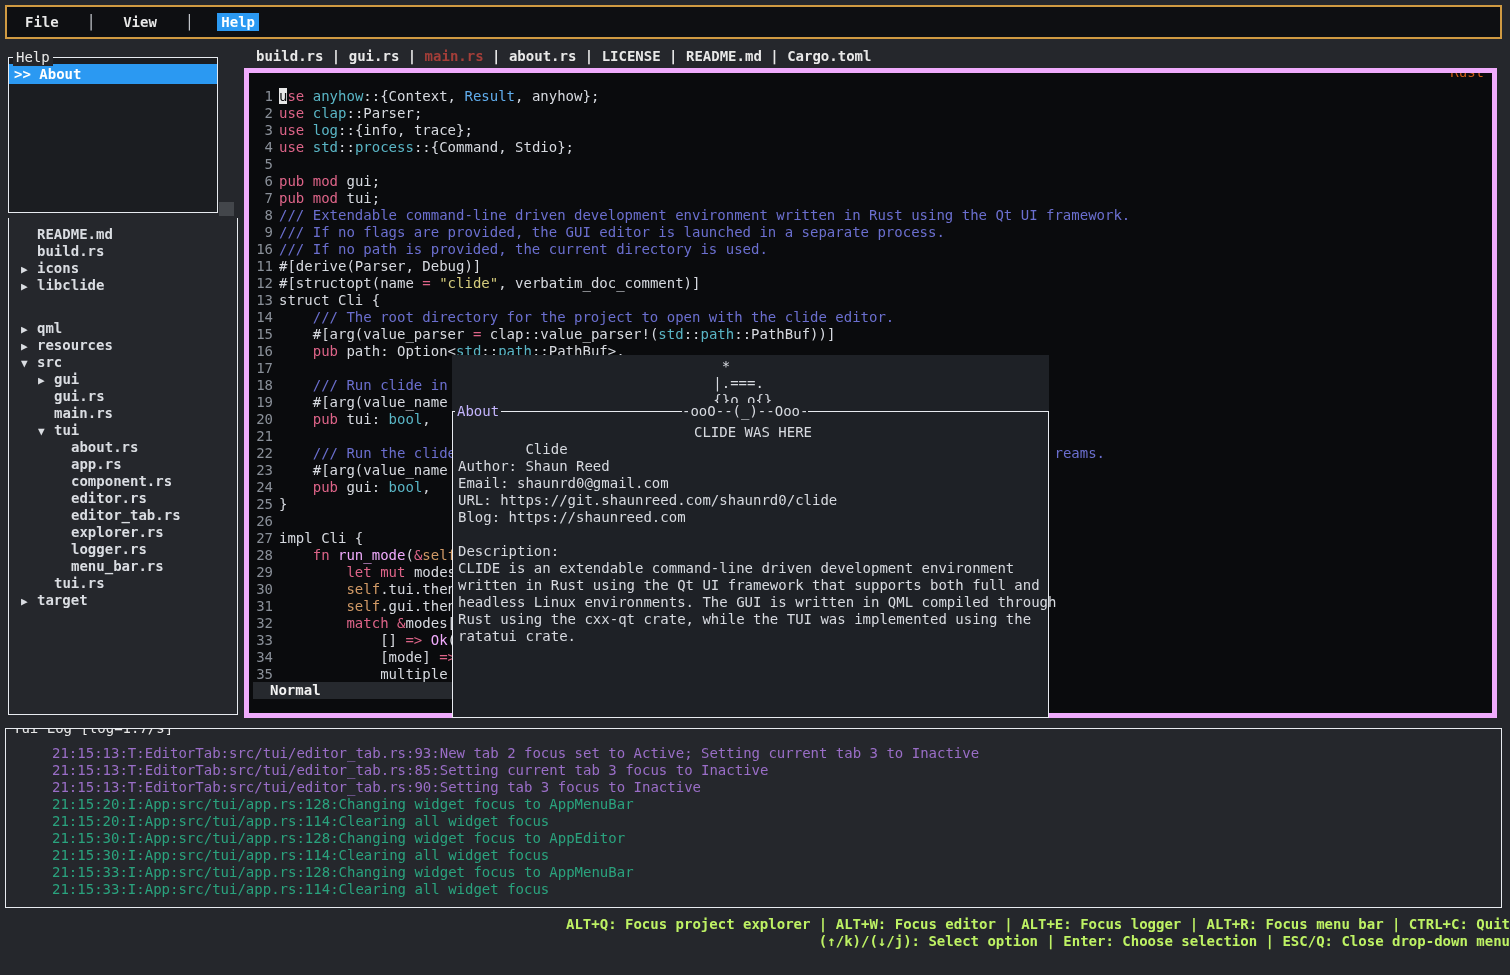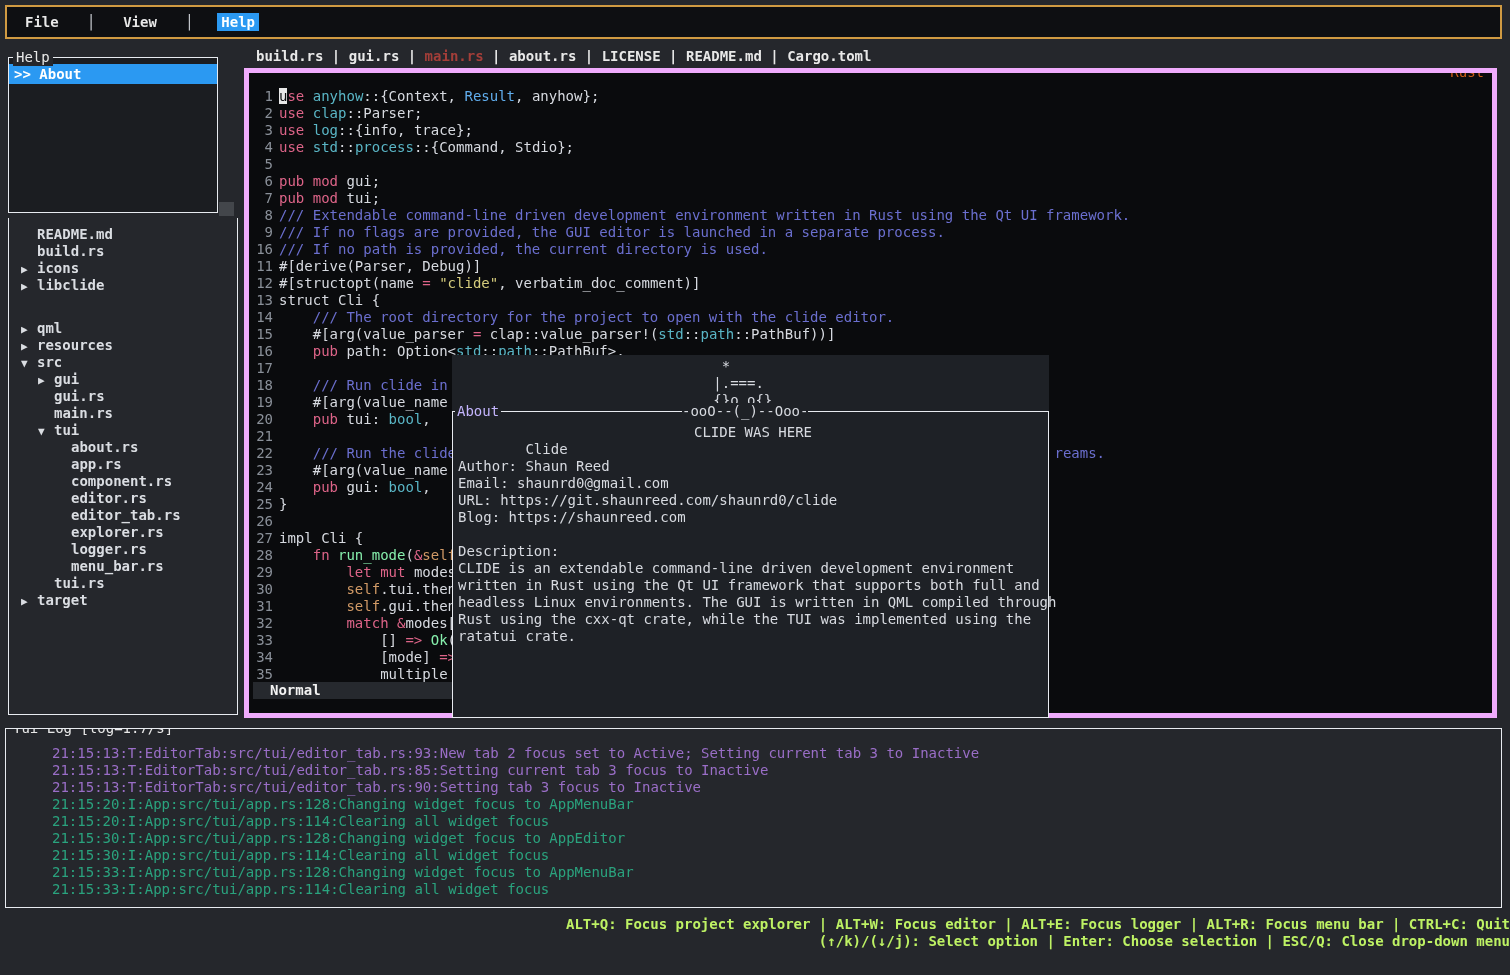--- a/index.html
+++ b/index.html
@@ -71,21 +71,21 @@
   .code { padding-top:15px; padding-left:4px; }
   .code-line { height:17px; line-height:17px; white-space:pre; }
   .ln { display:inline-block; width:20px; margin-right:6px; text-align:right; color:#8a9099; }
   .tk-pl { color:#d7dae0; }
   .tk-kw { color:#dd6488; }
   .tk-op { color:#dd6488; }
   .tk-cy { color:#5ab6c6; }
   .tk-bl { color:#61aeee; }
   .tk-cm { color:#6b6fcf; }
   .tk-st { color:#d6cd7d; }
-  .tk-fn { color:#86efac;text-align:right; }
+  .tk-fn { color:#f0abfc;text-align:right; }
   .tk-sf { color:#d19a66; }
   .tk-cur { background:#e8e8e8; color:#0a0b0d; }
   .mode-bar {
     position:absolute; left:4px; top:609px; width:199px; height:17px;
     background:#26292e; color:#f2f2f2; font-weight:bold;
     line-height:17px; padding-left:17px; white-space:pre;
   }
 
   
   .popup { left:452px; top:355px; width:597px; height:363px; background:#1e2126; z-index:5; }

